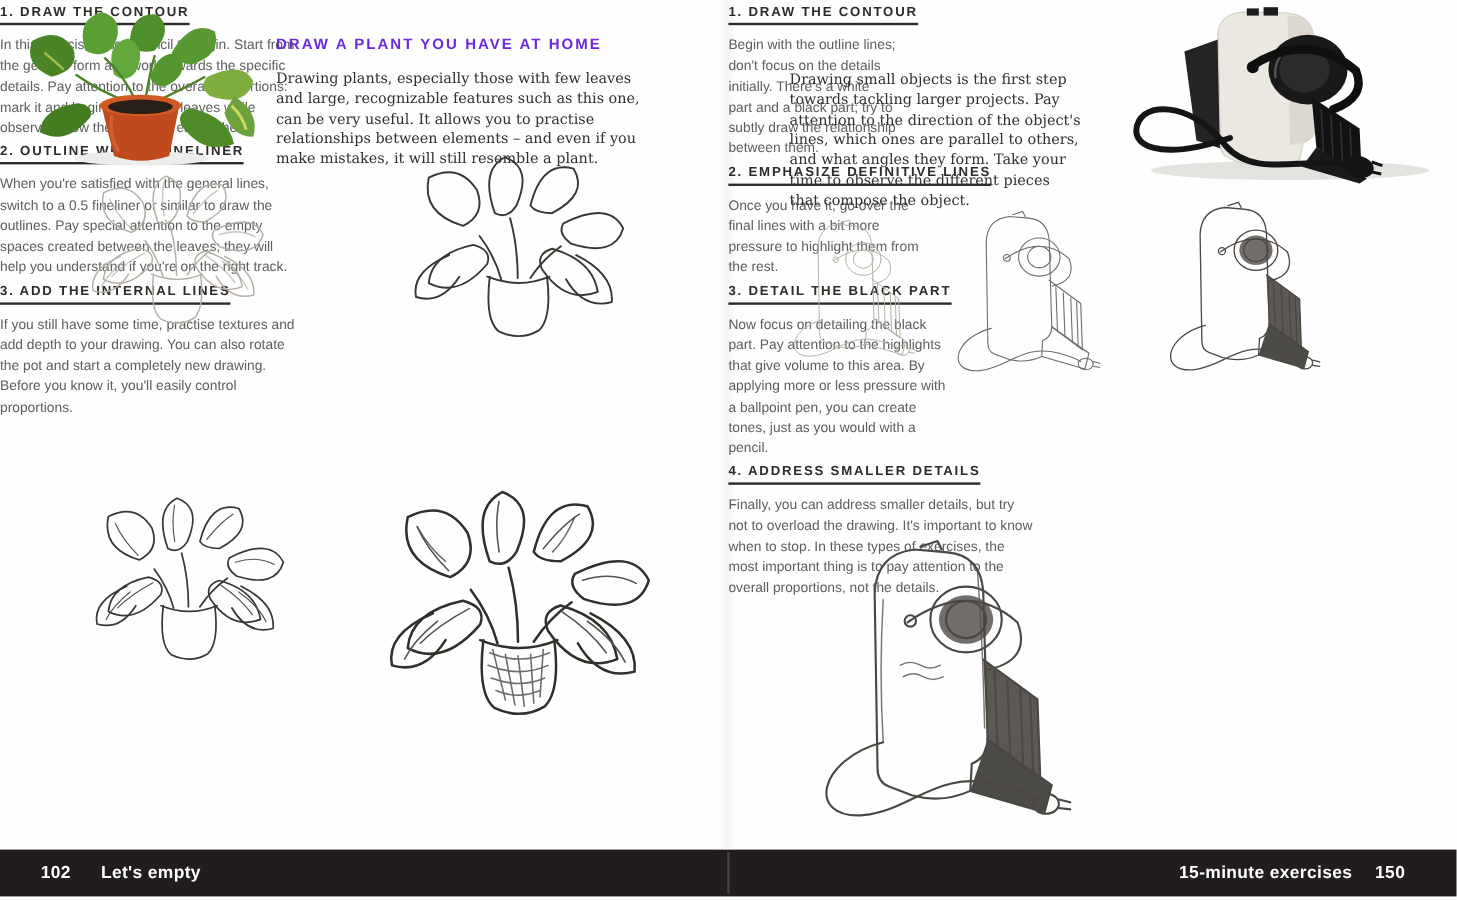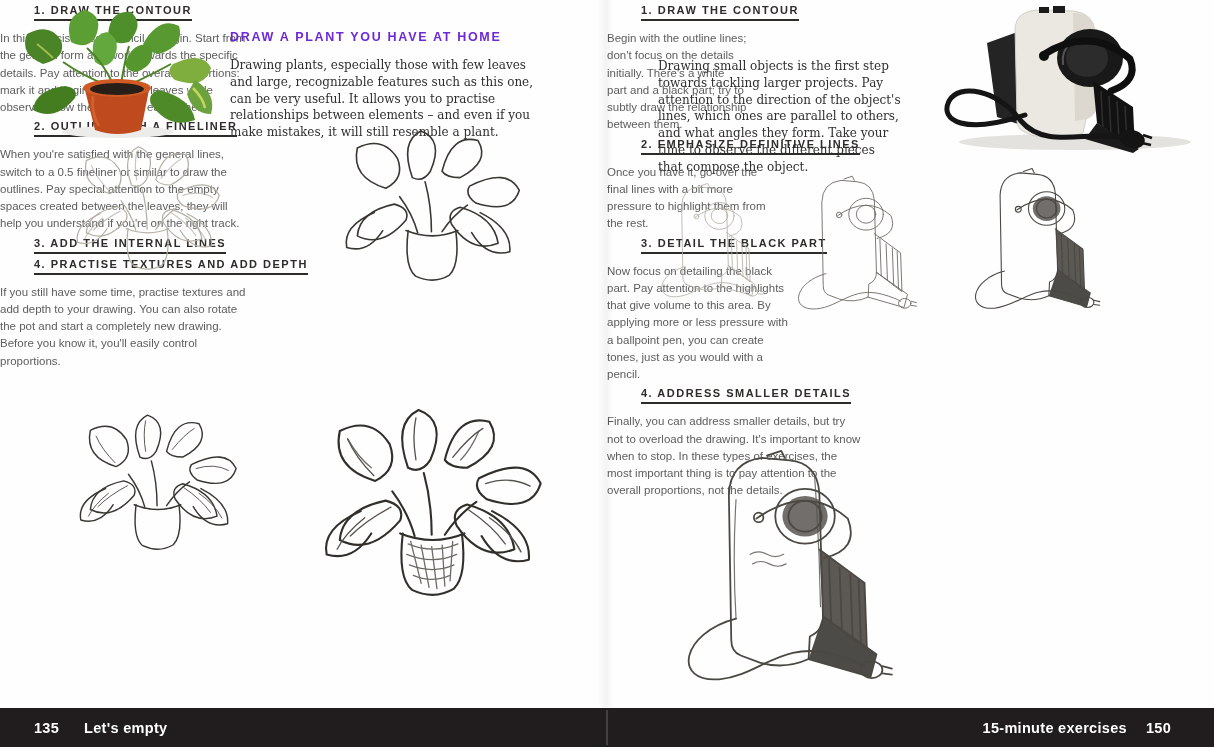--- a/index.html
+++ b/index.html
@@ -5,21 +5,21 @@
   html,body{margin:0;padding:0;background:#ffffff;}
   #spread{position:relative;width:1214px;height:750px;background:#fefefe;overflow:hidden;
           font-family:"Liberation Sans",sans-serif;}
   .abs{position:absolute;}
   .gutter{position:absolute;left:598px;top:0;bottom:43px;width:16px;
           background:linear-gradient(90deg,rgba(0,0,0,0),rgba(0,0,0,0.045),rgba(0,0,0,0));}
   .page-title{font-weight:600;font-size:12.5px;letter-spacing:1.7px;color:#6d28d9;
               font-family:"Liberation Sans",sans-serif;line-height:1.35;}
   .intro{font-family:"DejaVu Serif",serif;font-size:12px;line-height:1.4;color:#2f2f2f;}
   .step-h{display:inline-block;font-weight:700;font-size:11px;letter-spacing:1.5px;color:#2e2b29;
-          border-bottom:2px solid #2e2b29;padding-bottom:3px;white-space:nowrap;margin-left:34px;}
+          border-bottom:2px solid #2e2b29;padding-bottom:3px;white-space:nowrap;}
   .step-b{margin-top:9px;font-size:11.5px;line-height:1.5;color:#5d5d5d;}
   svg{display:block;}
   
   .pencil-light{stroke:#b5afa5;stroke-width:1.4;fill:none;}
   .pencil-light2{stroke:#a9a398;stroke-width:1.4;fill:none;}
   .ink{stroke:#3a3632;stroke-width:1.5;fill:none;}
   .ink-thin{stroke:#56524d;stroke-width:1;fill:none;}
   .ink-dark{stroke:#322f2b;stroke-width:1.6;fill:none;}
   .pen-mid{stroke:#6e6a64;stroke-width:1.3;fill:none;}
   .pen-dark{stroke:#4b4843;stroke-width:1.5;fill:none;}
@@ -196,21 +196,20 @@
             <use href="#plant-texture"></use>
           </g>
       </svg>
     </div>
 
     <div class="step" style="left:52px;top:566px;width:244px;">
       <span class="step-h">3. ADD THE INTERNAL LINES</span>
     </div>
 
     <div class="step" style="left:308px;top:618px;width:246px;">
-      <span class="step-h">4. PRACTISE TEXTURES AND ADD DEPTH</span>
       <div class="step-b">If you still have some time, practise textures and add depth to your drawing. You can also rotate the pot and start a completely new drawing. Before you know it, you'll easily control proportions.</div>
     </div>
   </div>
 
   <div class="abs" style="left:607px;top:0;width:607px;height:707px;">
 
     <div class="abs intro" style="left:51px;top:58px;width:244px;">Drawing small objects is the first step towards tackling larger projects. Pay attention to the direction of the object's lines, which ones are parallel to others, and what angles they form. Take your time to observe the different pieces that compose the object.</div>
 
     <div class="abs" style="left:318px;top:2px;">
       <svg width="285" height="152" viewBox="0 0 285 150">
@@ -294,21 +293,21 @@
     <div class="step" style="left:312px;top:486px;width:254px;">
       <span class="step-h">4. ADDRESS SMALLER DETAILS</span>
       <div class="step-b">Finally, you can address smaller details, but try not to overload the drawing. It's important to know when to stop. In these types of exercises, the most important thing is to pay attention to the overall proportions, not the details.</div>
     </div>
   </div>
 
   <div class="gutter"></div>
 
   <div class="footer">
     <div class="footer-left">
-      <span>135</span>
+      <span>102</span>
       <span>Let's empty</span>
     </div>
     <div class="footer-div"></div>
     <div class="footer-right">
       <span>15-minute exercises</span>
       <span>150</span>
     </div>
   </div>
 
 </div>

